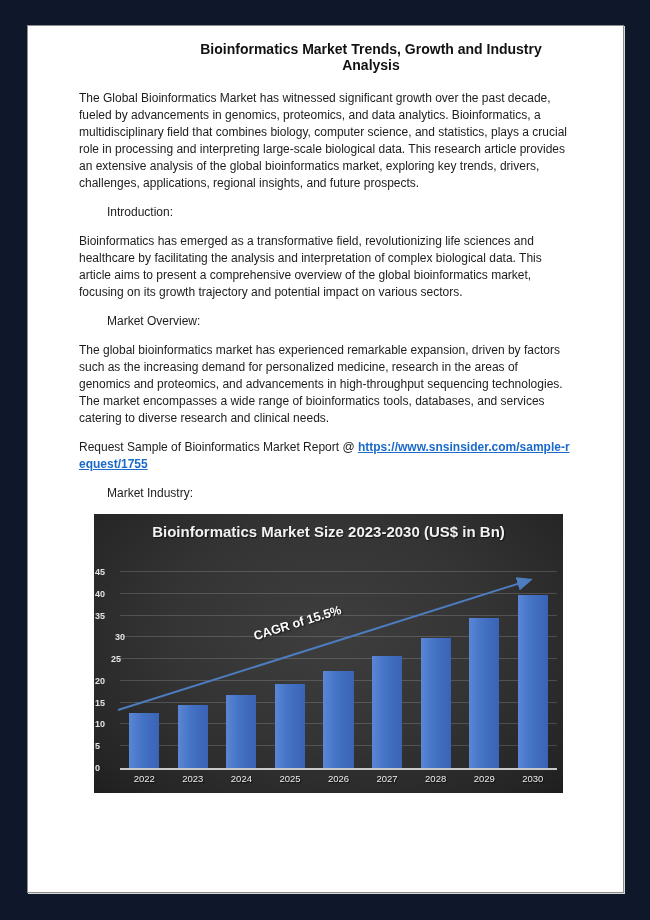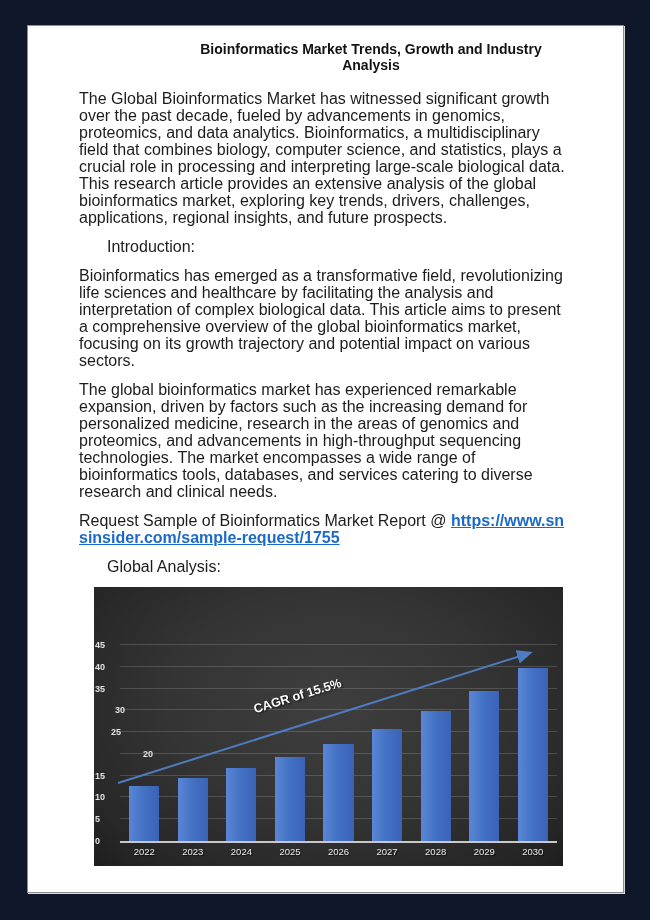--- a/index.html
+++ b/index.html
@@ -23,21 +23,21 @@
     position:absolute; left:0; top:0; width:100%; height:100%;
     padding:15px 52px 0 51px;
   }
   .doc-title {
     font-size:14px; font-weight:bold;
     text-align:center; padding-left:92px;
     margin-bottom:17px;
     color:#111;
   }
   p.body-text, .heading {
-    font-size:16px; line-height:17px;
+    font-size:12px; line-height:17px;
     margin-bottom:12px;
   }
   .heading { font-weight:normal;padding-left:28px; }
   .bold-lead { font-weight:normal;margin-top:14px; }
   a.doc-link {
     color:var(--link-color, #1b6ac9);
     font-weight:bold;
     text-decoration:underline;
     word-break:break-all;
   }
@@ -104,38 +104,42 @@
   <div class="page-border">
     <div class="content">
 
       <div class="doc-title">Bioinformatics Market Trends, Growth and Industry Analysis</div>
 
       <p class="body-text">The Global Bioinformatics Market has witnessed significant growth over the past decade, fueled by advancements in genomics, proteomics, and data analytics. Bioinformatics, a multidisciplinary field that combines biology, computer science, and statistics, plays a crucial role in processing and interpreting large-scale biological data. This research article provides an extensive analysis of the global bioinformatics market, exploring key trends, drivers, challenges, applications, regional insights, and future prospects.</p>
 
       <p class="heading">Introduction:</p>
       <p class="body-text">Bioinformatics has emerged as a transformative field, revolutionizing life sciences and healthcare by facilitating the analysis and interpretation of complex biological data. This article aims to present a comprehensive overview of the global bioinformatics market, focusing on its growth trajectory and potential impact on various sectors.</p>
 
+      <p class="heading">Market Overview:</p>
       <p class="body-text">The global bioinformatics market has experienced remarkable expansion, driven by factors such as the increasing demand for personalized medicine, research in the areas of genomics and proteomics, and advancements in high-throughput sequencing technologies. The market encompasses a wide range of bioinformatics tools, databases, and services catering to diverse research and clinical needs.</p>
 
       <p class="body-text"><span class="bold-lead">Request Sample of Bioinformatics Market Report @ </span><a class="doc-link" href="#">https://www.snsinsider.com/sample-request/1755</a></p>
 
-      <p class="heading">Global Analysis:</p>
+      <p class="heading">Market Industry:</p>
 
       <div class="chart">
+        <div class="chart-title">
+          <span class="inner">Bioinformatics Market Size 2023-2030 (US$ in Bn)</span>
+        </div>
 
         <div class="plot">
             <div class="ytick" style="bottom: 0%;">0</div>
             <div class="gridline" style="bottom: 11.1111%;"></div>
             <div class="ytick" style="bottom: 11.1111%;">5</div>
             <div class="gridline" style="bottom: 22.2222%;"></div>
             <div class="ytick" style="bottom: 22.2222%;">10</div>
             <div class="gridline" style="bottom: 33.3333%;"></div>
             <div class="ytick" style="bottom: 33.3333%;">15</div>
             <div class="gridline" style="bottom: 44.4444%;"></div>
-            <div class="ytick" style="bottom: 44.4444%; padding-left: 48px;">20</div>
+            <div class="ytick" style="bottom: 44.4444%;">20</div>
             <div class="gridline" style="bottom: 55.5556%;"></div>
             <div class="ytick" style="bottom: 55.5556%; padding-left: 16px;">25</div>
             <div class="gridline" style="bottom: 66.6667%;"></div>
             <div class="ytick" style="bottom: 66.6667%; padding-left: 20px;">30</div>
             <div class="gridline" style="bottom: 77.7778%;"></div>
             <div class="ytick" style="bottom: 77.7778%;">35</div>
             <div class="gridline" style="bottom: 88.8889%;"></div>
             <div class="ytick" style="bottom: 88.8889%;">40</div>
             <div class="gridline" style="bottom: 100%;"></div>
             <div class="ytick" style="bottom: 100%;">45</div>

